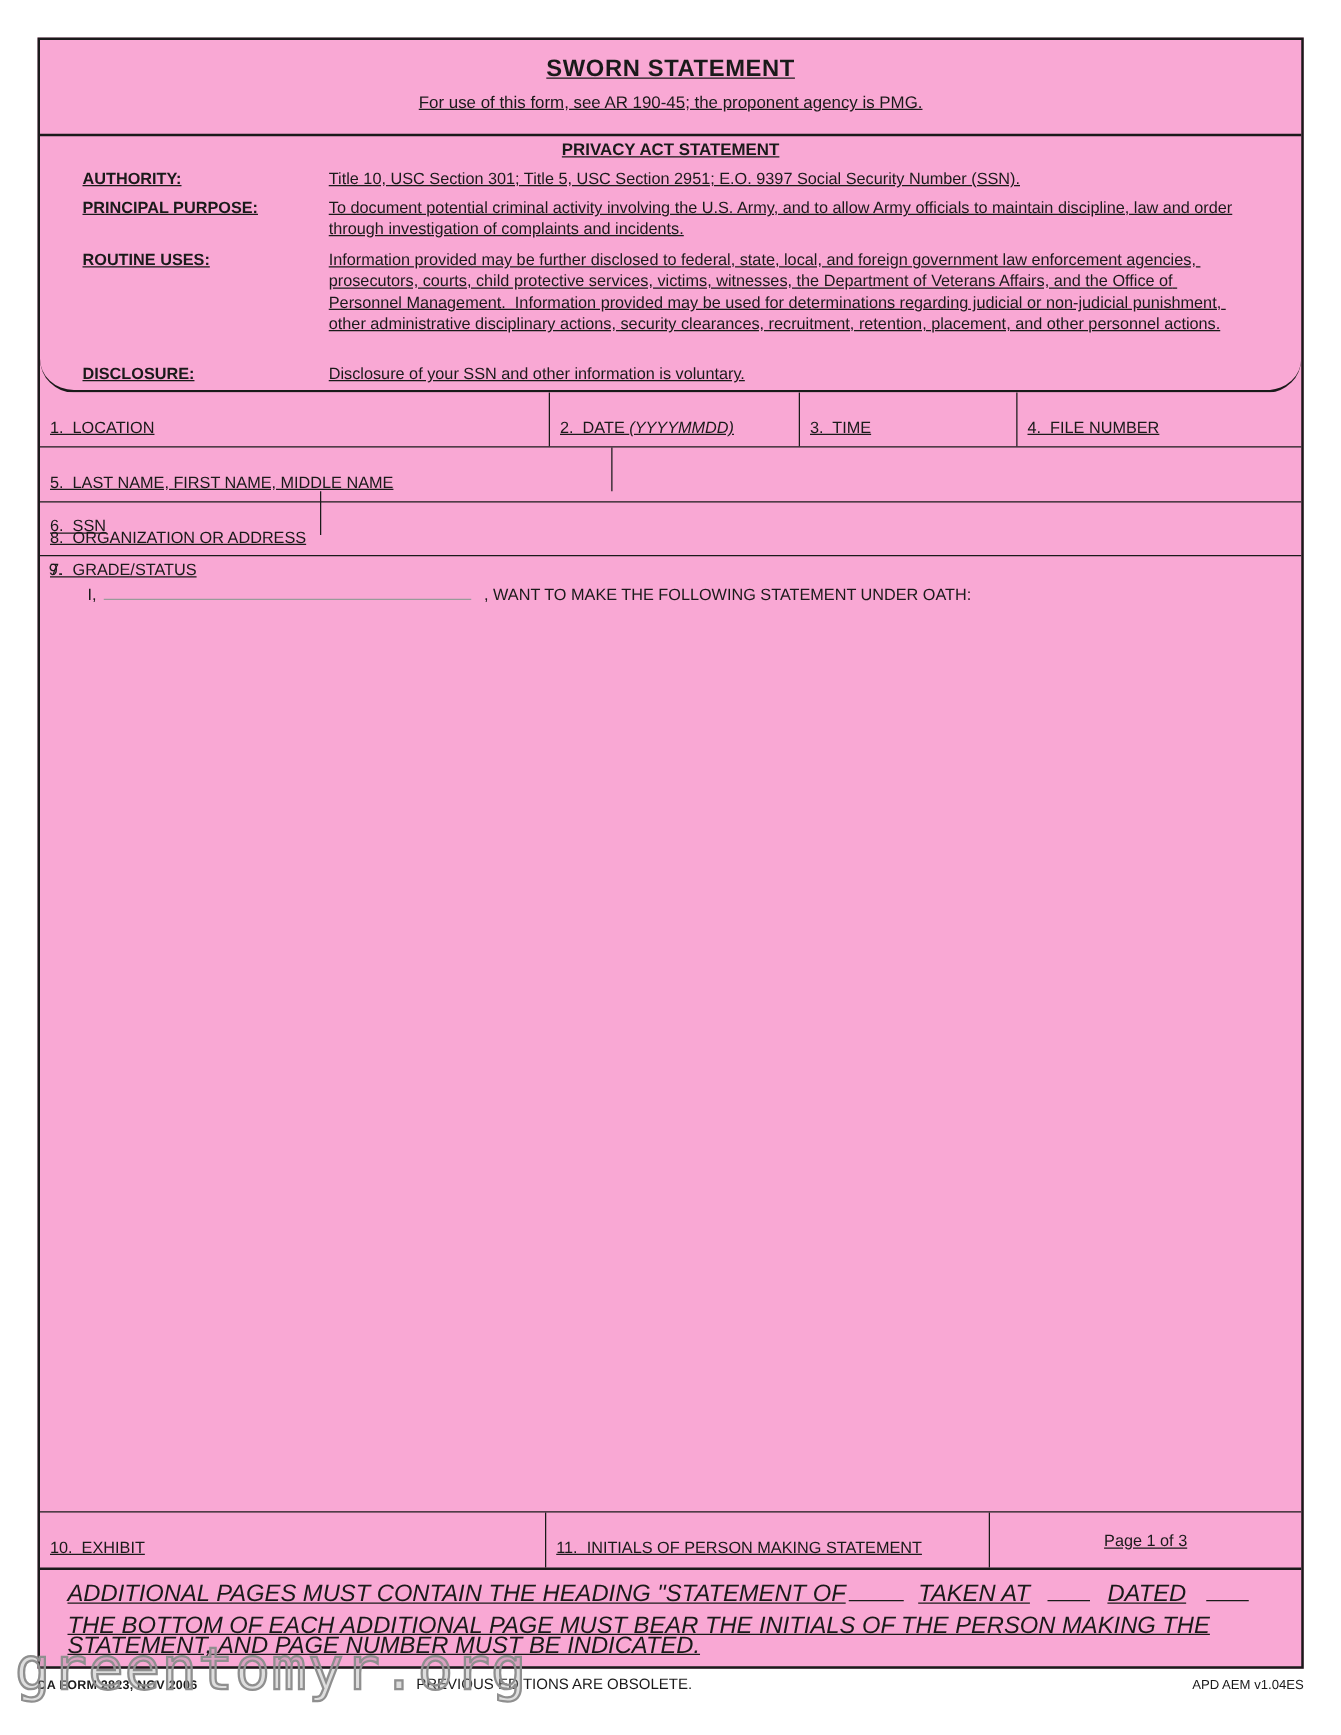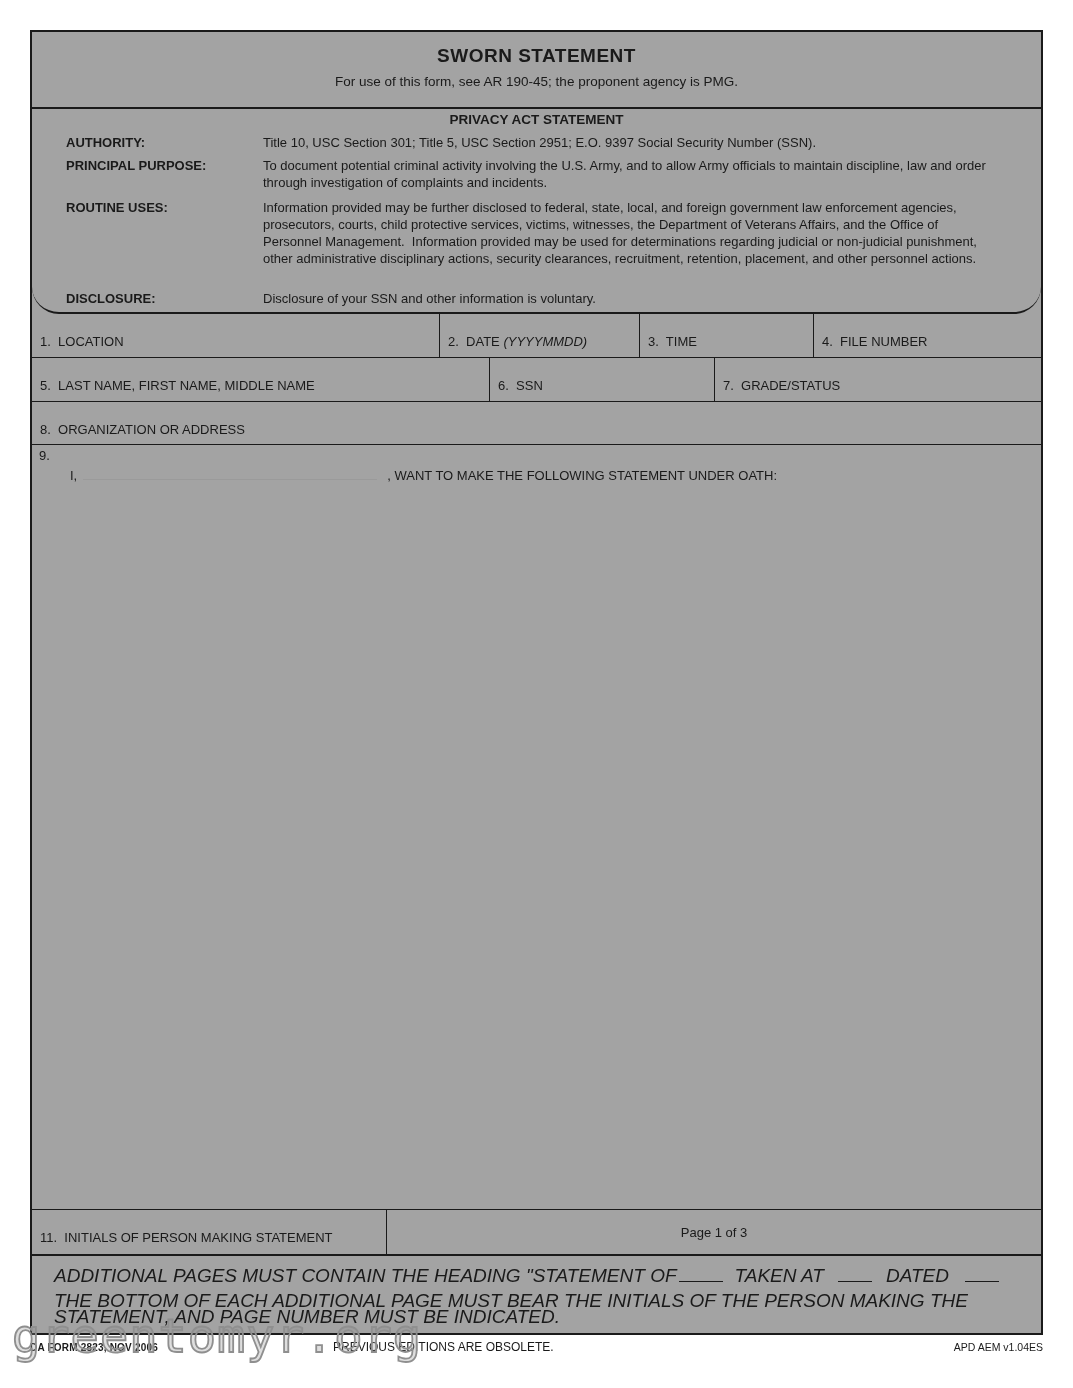--- a/index.html
+++ b/index.html
@@ -8,21 +8,22 @@
     width: 1073px; height: 1388px;
     position: relative;
     font-family: "Liberation Sans", sans-serif;
     color: #1a1a1a;
     overflow: hidden;
   }
   .form-box {
     position: absolute; left: 30px; top: 30px;
     width: 1013px; height: 1305px;
     border: 2px solid #1a1a1a;
-    background: #a3a3a3;
+    background: #f9a8d4;
+    text-decoration: underline;
   }
   .pre { white-space: pre-wrap; }
 
   
   .hdr { height: 77px; border-bottom: 2px solid #1a1a1a; text-align: center; padding-top: 13px; }
   .hdr-title { font-size: 19px; font-weight: bold; letter-spacing: 0.5px; }
   .hdr-sub { font-size: 13.5px; margin-top: 7px; }
 
   
   .privacy { height: 205px; border-bottom: 2px solid #1a1a1a; padding-top: 3px; border-radius: 27px; }
@@ -35,21 +36,21 @@
   }
   .prow .ptext { width: 737px; font-size: 13px; line-height: 17px; }
   .prow.m1 { margin-top: 7px; }
   .prow.m2 { margin-top: 6px; }
   .prow.m3 { margin-top: 8px; }
   .prow.m4 { margin-top: 23px; }
 
   
   .frow { display: flex; border-bottom: 1px solid #1a1a1a; }
   .frow.r1 { height: 44px; }
-  .frow.r2 { height: 44px; }
+  .frow.r2 { height: 44px; flex-direction: column; }
   .frow.r8 { height: 43px; }
   .cell { padding: 20px 6px 0 8px; font-size: 13px; border-right: 1px solid #1a1a1a; }
   .cell:last-child { border-right: none; }
   .c-location { width: 408px; }
   .c-date { width: 200px; }
   .c-time { width: 174px; }
   .c-file { flex: 1; }
   .c-name { width: 458px; }
   .c-ssn { width: 225px; }
   .c-grade { flex: 1; }
@@ -168,20 +169,23 @@
     <div class="stmt-num">9.</div>
     <div class="stmt-line">
       <span>I,</span>
       <span class="stmt-blank"></span>
       <span>, WANT TO MAKE THE FOLLOWING STATEMENT UNDER OATH:</span>
     </div>
     <div class="stmt-body"></div>
   </div>
 
   <div class="frow r10">
+    <div class="cell c-exhibit">
+      <span class="pre">10.  EXHIBIT</span>
+    </div>
     <div class="cell c-initials">
       <span class="pre">11.  INITIALS OF PERSON MAKING STATEMENT</span>
     </div>
     <div class="cell c-page">
       <span class="page-text">Page 1 of 3</span>
     </div>
   </div>
 
   <div class="notes">
     <div class="note-line">

